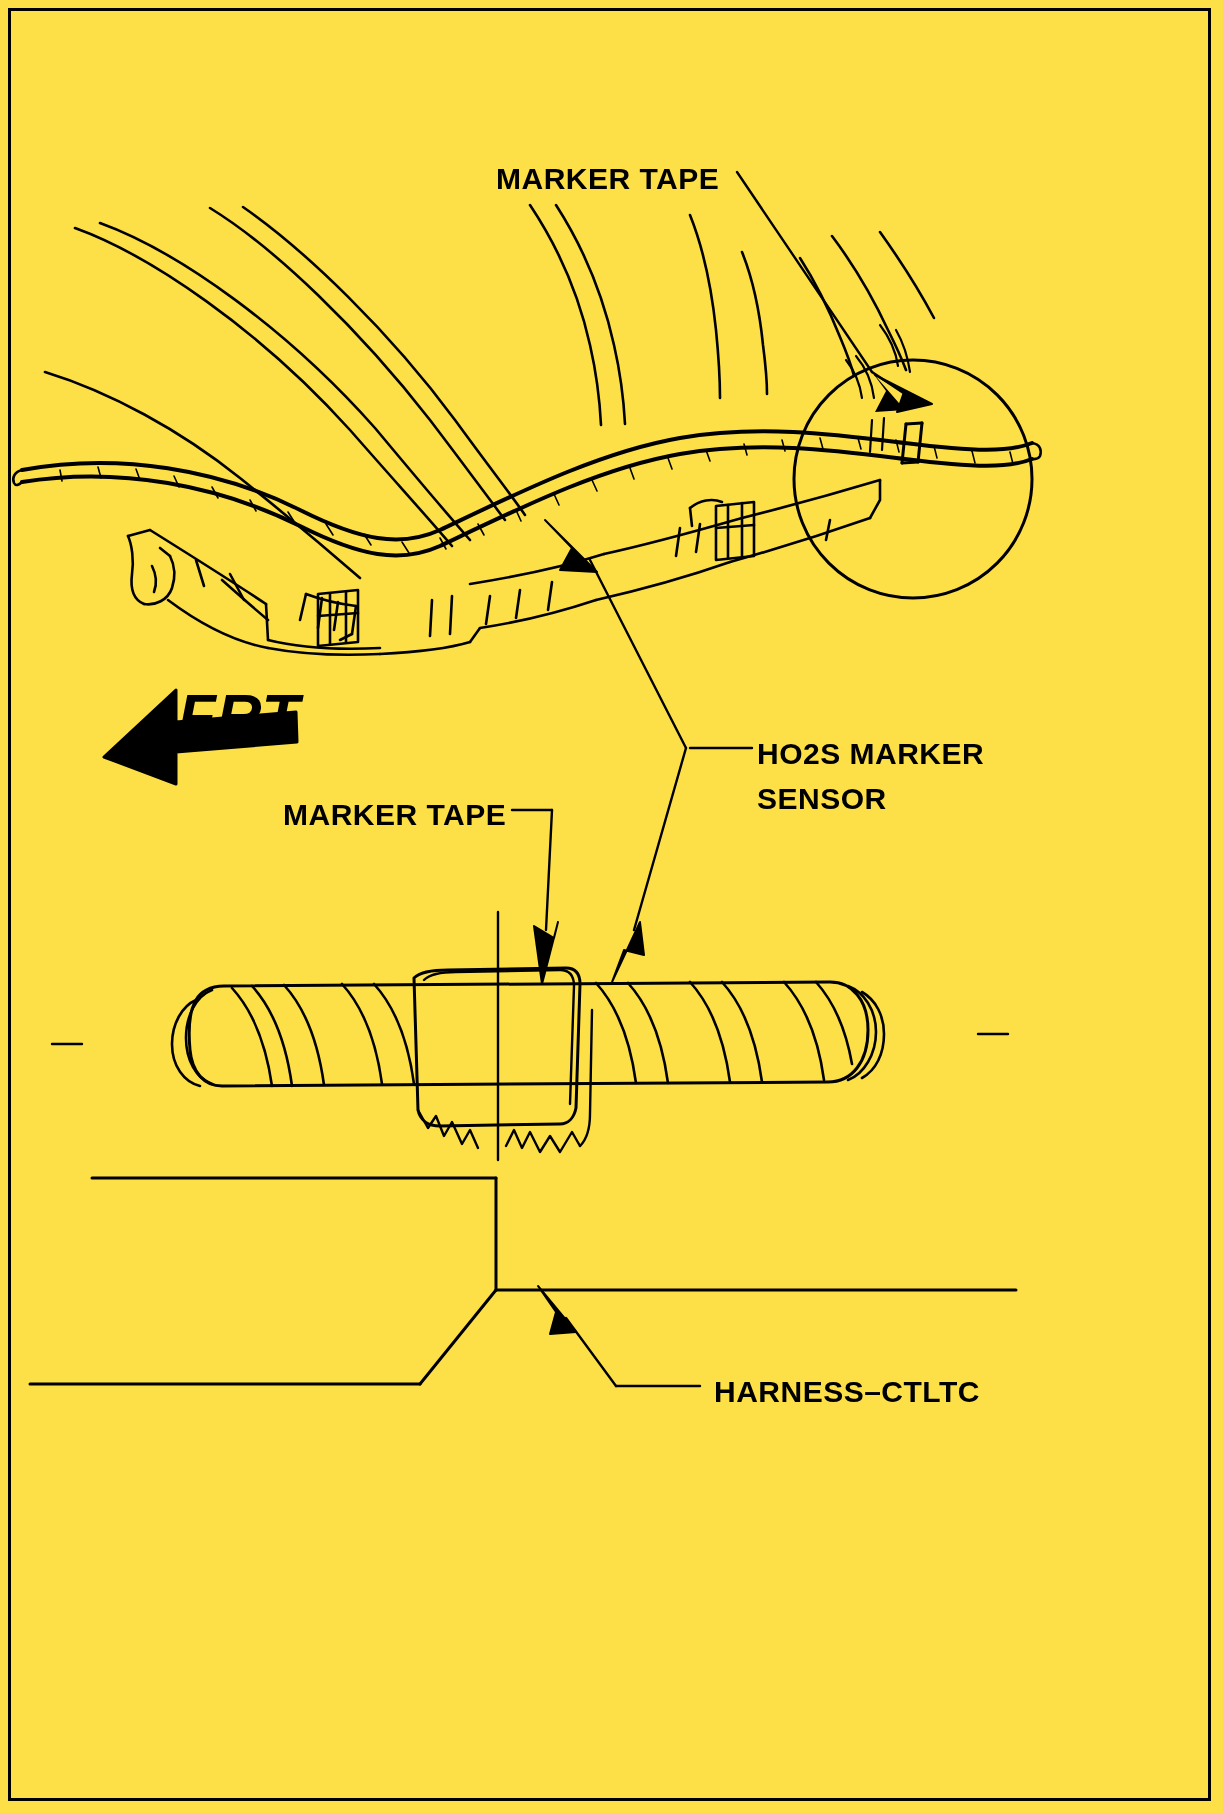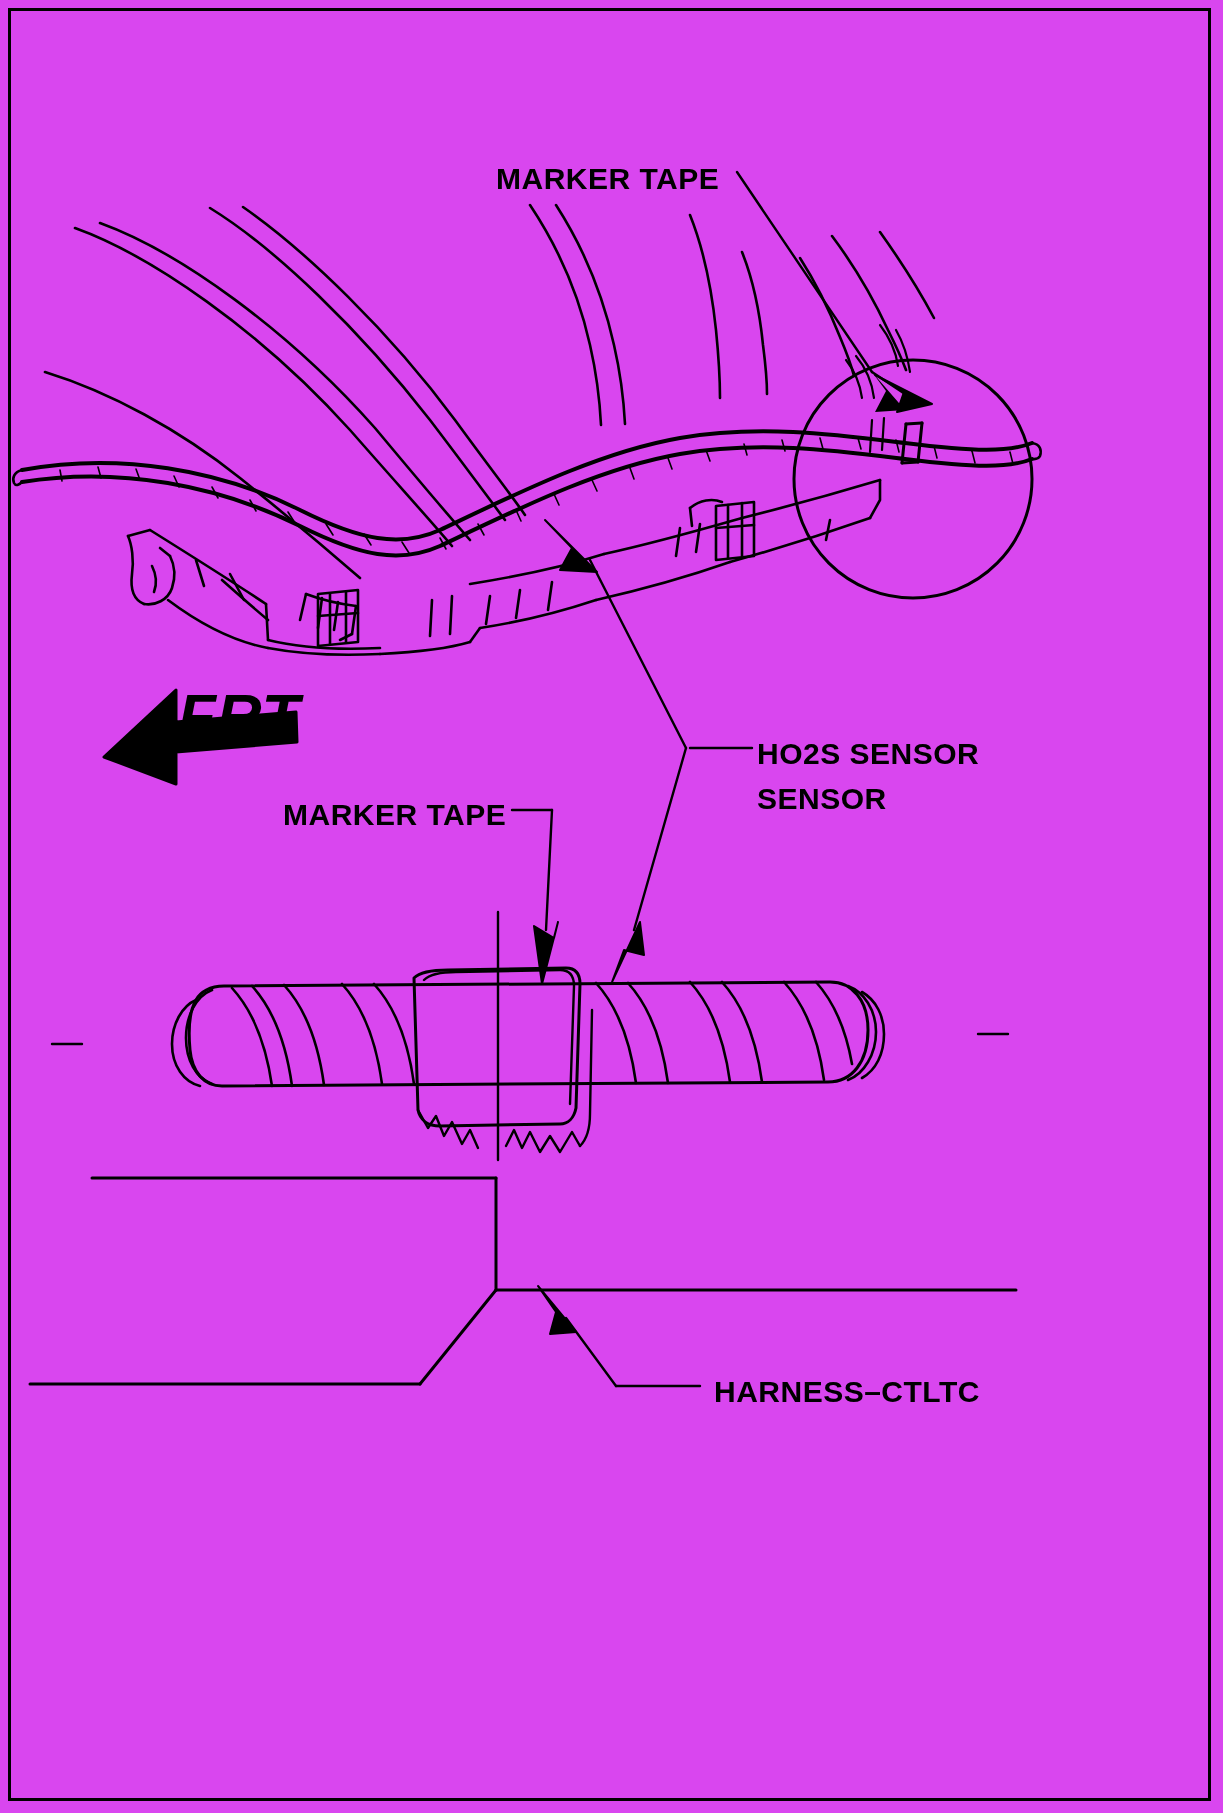--- a/index.html
+++ b/index.html
@@ -7,21 +7,21 @@
     padding: 0;
     background: #ffffff;
   }
   body {
     font-family: "Liberation Sans", sans-serif;
   }
   #page {
     position: relative;
     width: 1223px;
     height: 1813px;
-    background: #d946ef;
+    background: #fde047;
     overflow: hidden;
   }
   #frame {
     position: absolute;
     left: 8px;
     top: 8px;
     width: 1203px;
     height: 1793px;
     border: 3px solid #000000;
     box-sizing: border-box;
@@ -282,21 +282,21 @@
       </g>
 
     </g>
   </svg>
 
   <div class="label" id="label-marker-tape-top">MARKER TAPE</div>
 
   <div class="label" id="label-marker-tape-bottom">MARKER TAPE</div>
 
   <div class="label two-line" id="label-ho2s">
-    <div>HO2S SENSOR</div>
+    <div>HO2S MARKER</div>
     <div>SENSOR</div>
   </div>
 
   <div class="label two-line" id="label-shield">
     <div>HARNESS–CTLTC</div>
   </div>
 
   <div class="label" id="label-frt">FRT</div>
 
 </div>

